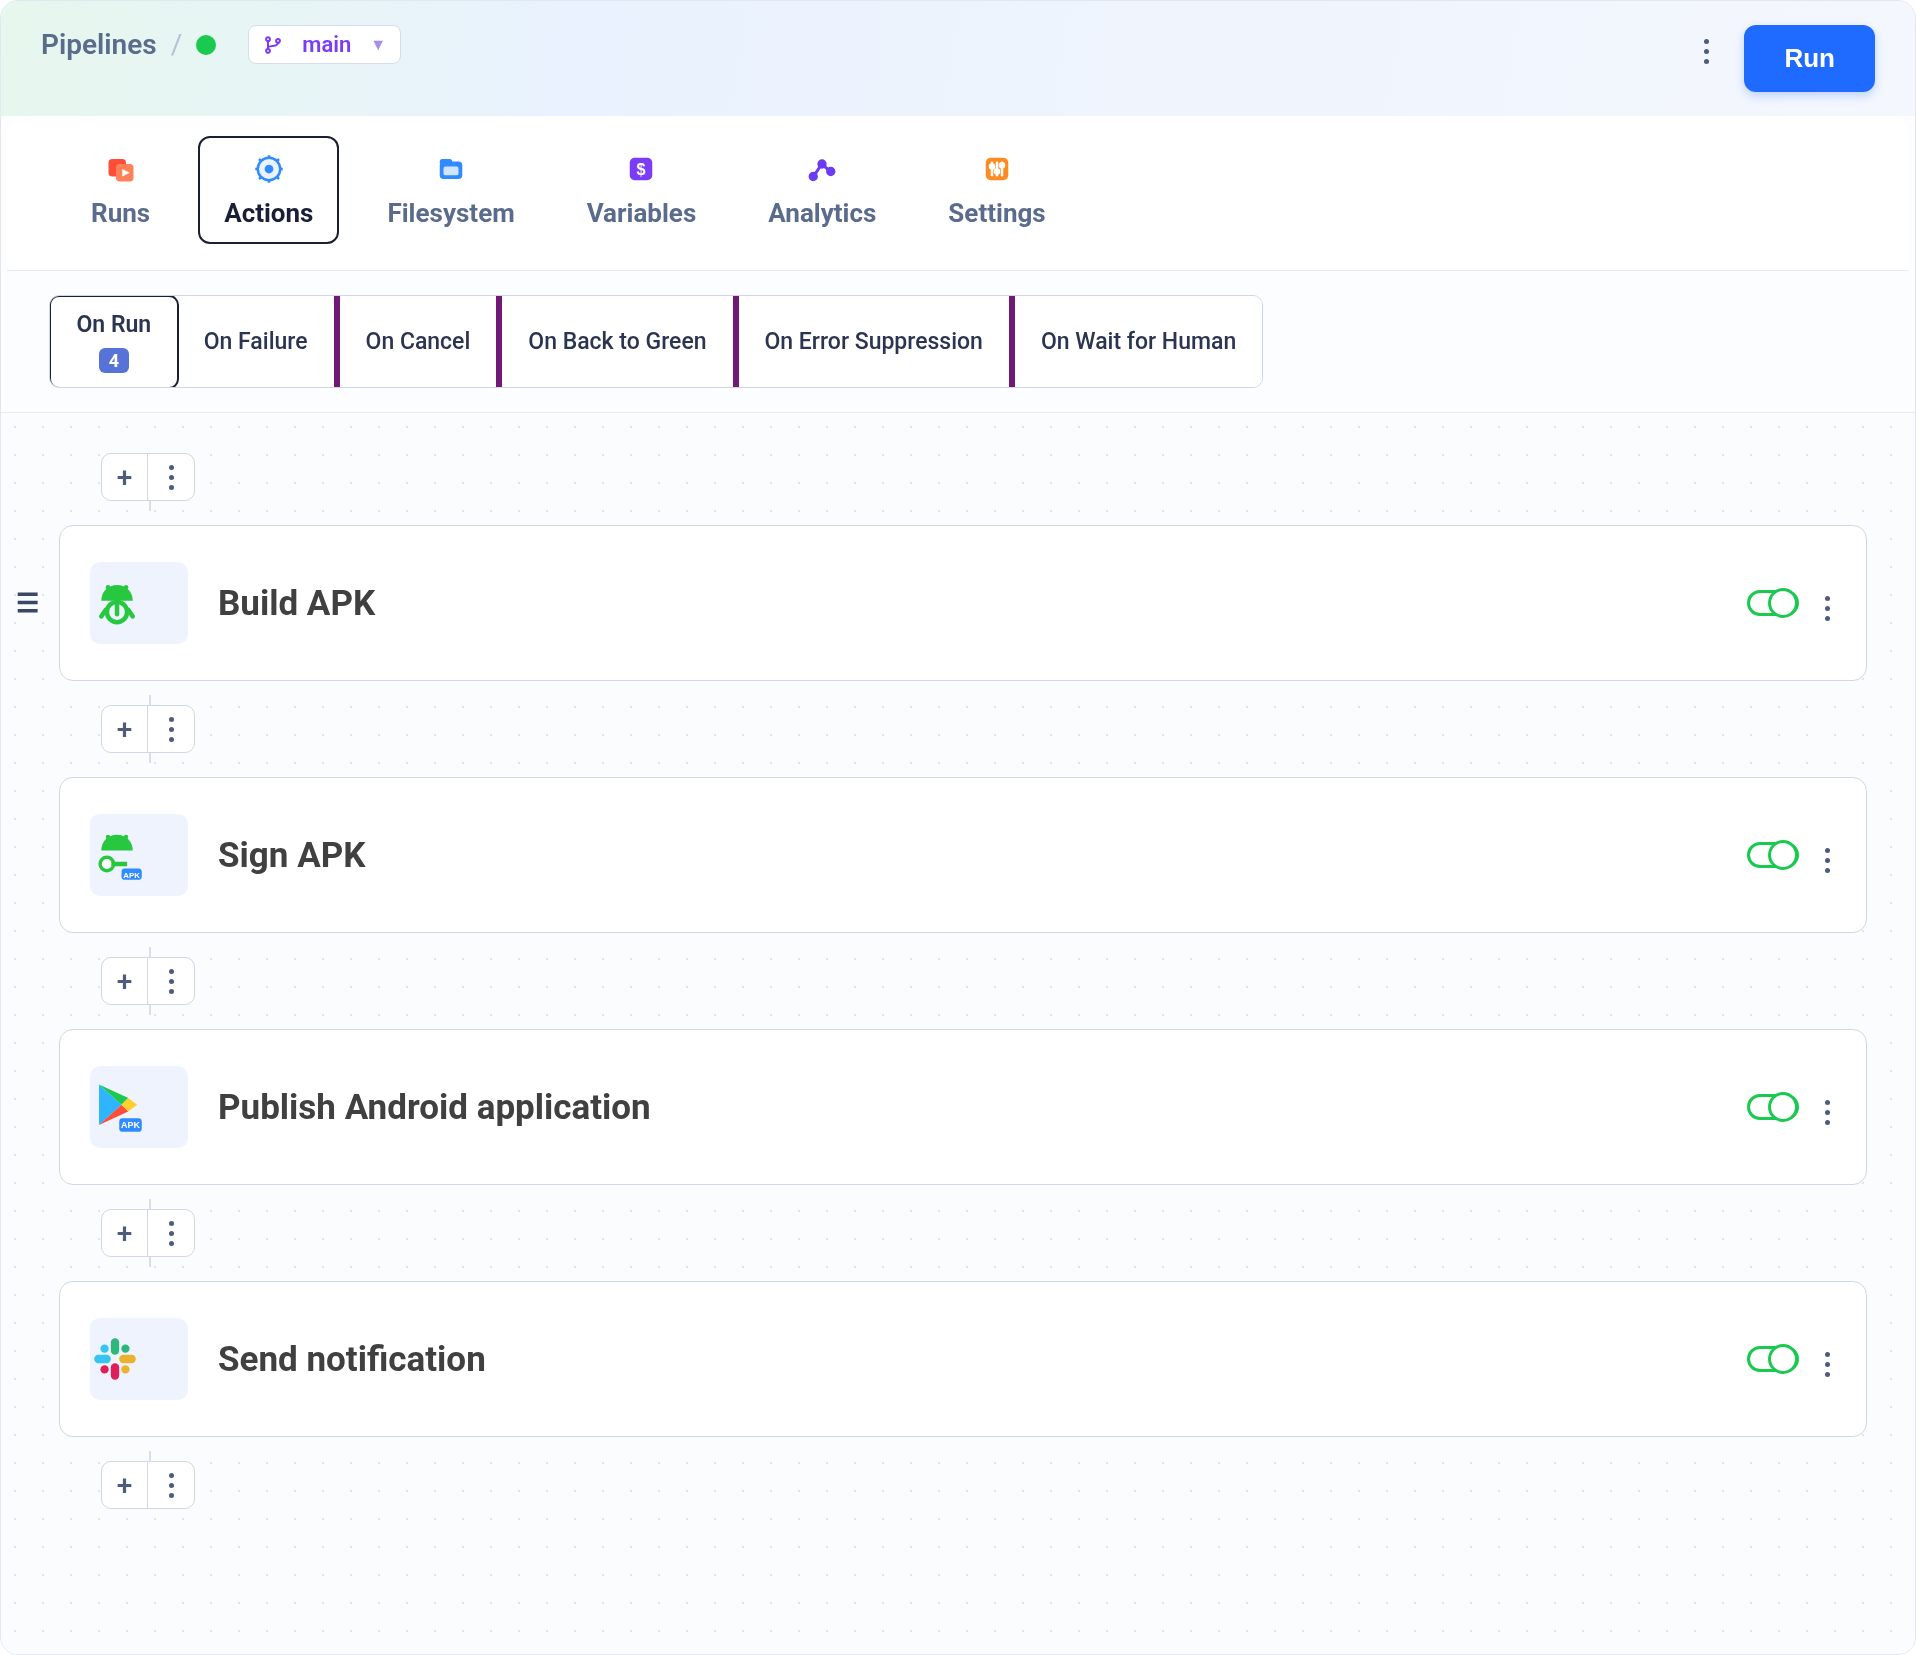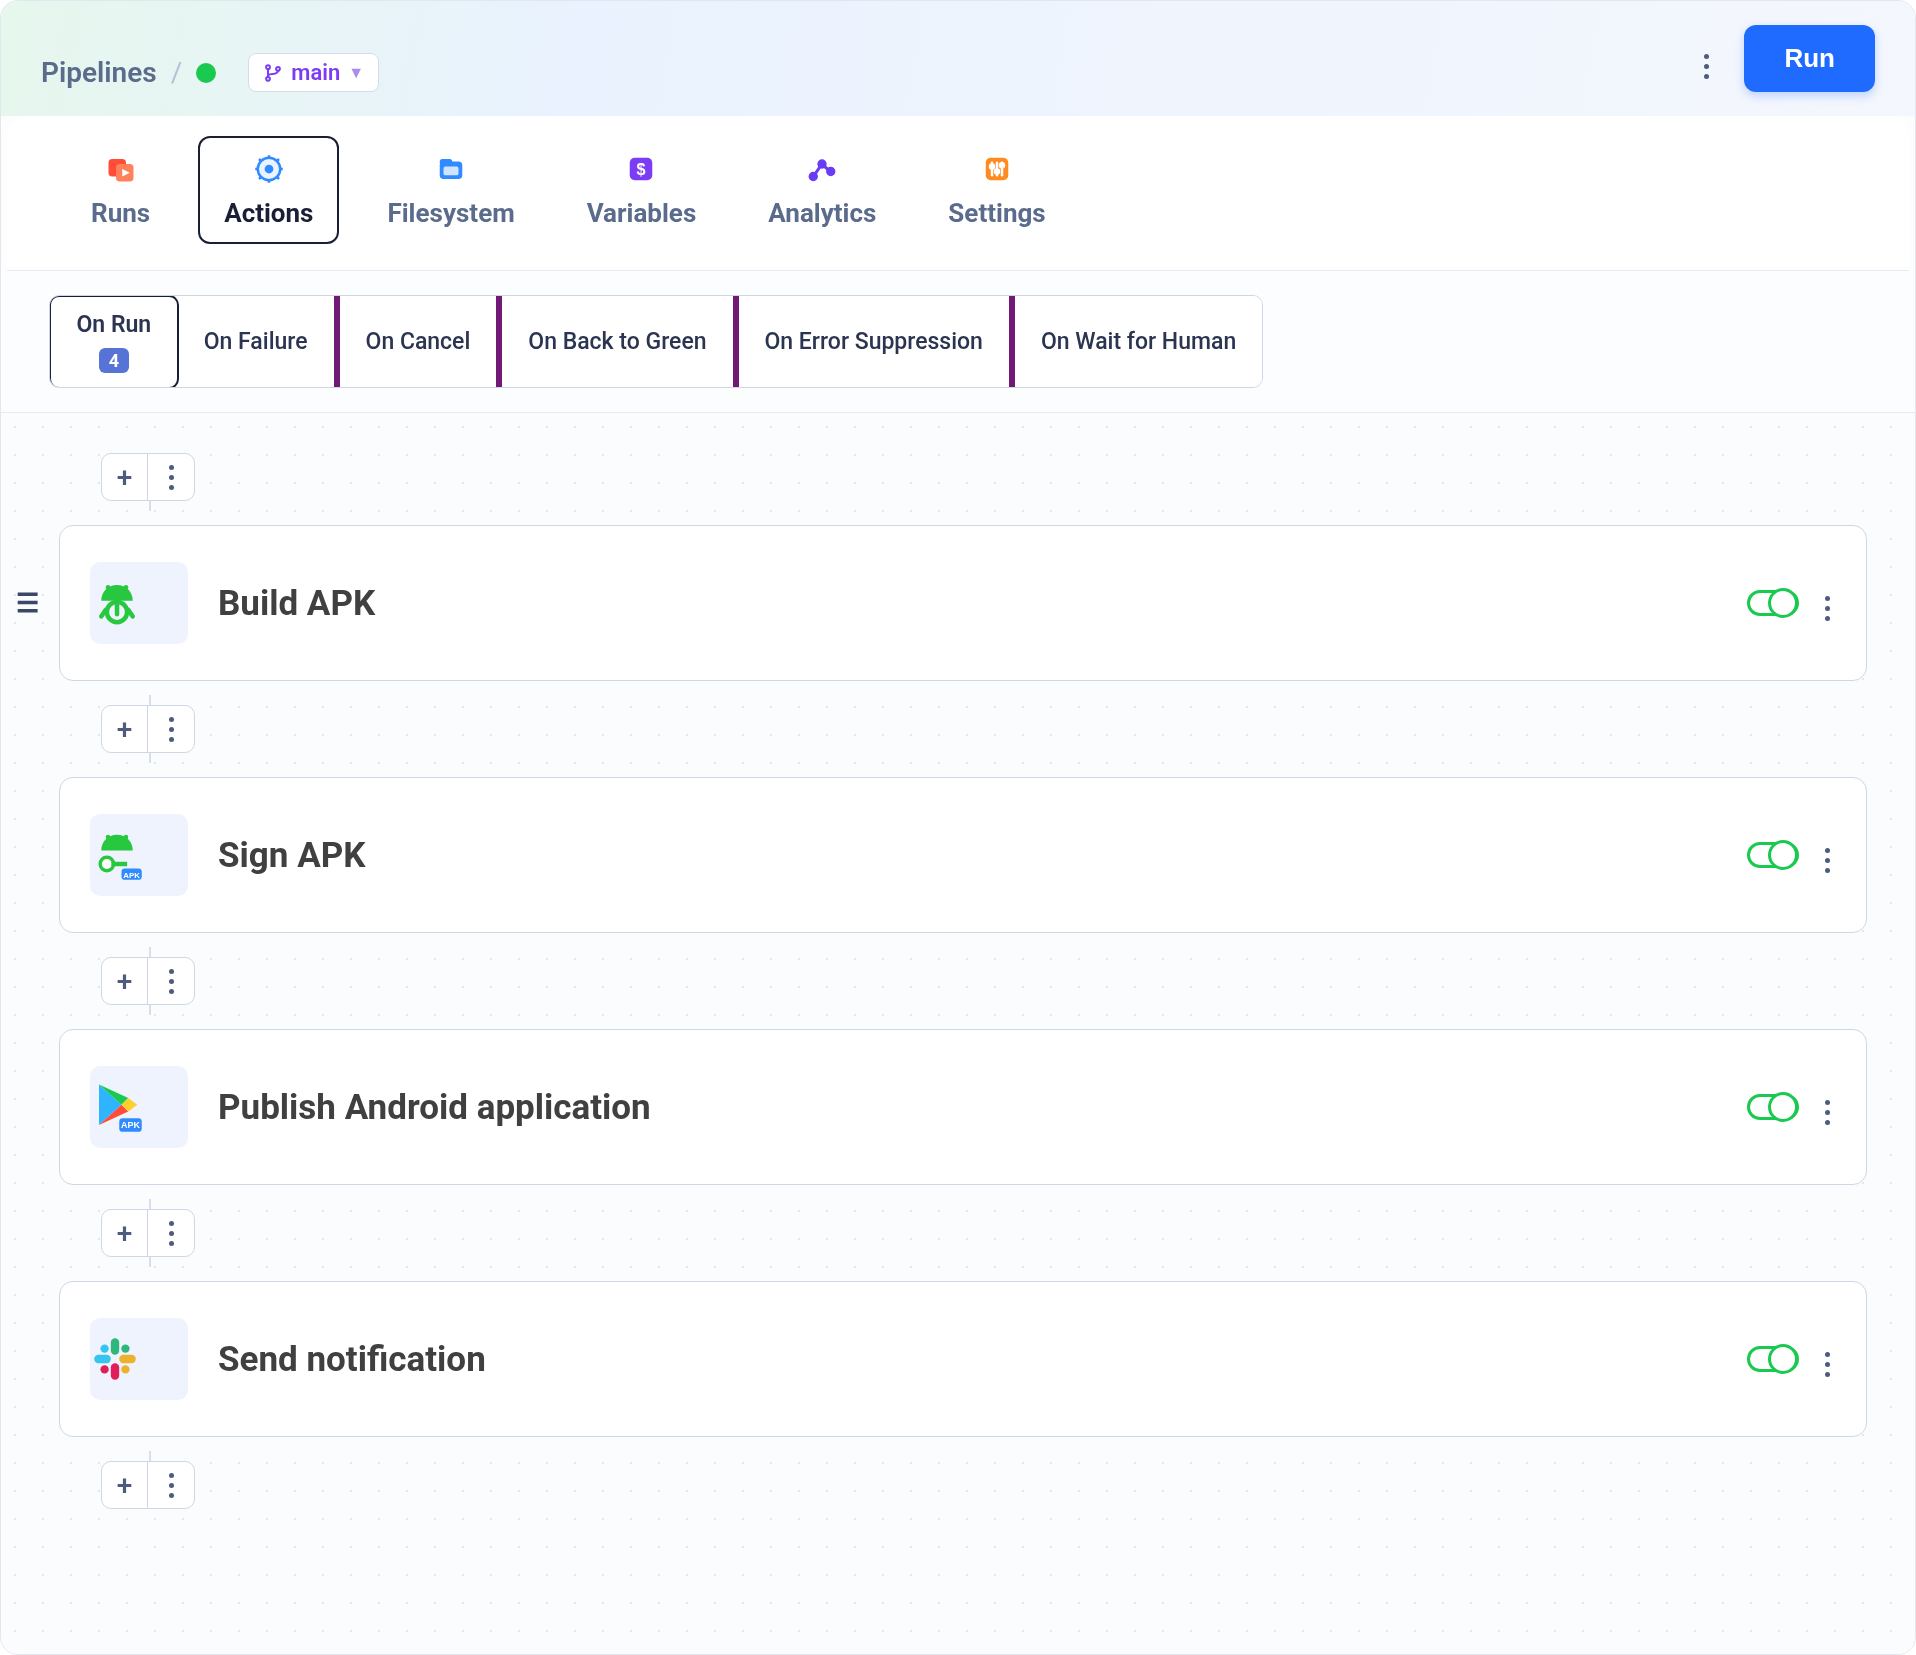--- a/index.html
+++ b/index.html
@@ -16,40 +16,40 @@
     background: #fdfdfe;
     border: 1px solid #e2e7ef;
     border-radius: 18px;
     overflow: hidden;
     display: flex;
     flex-direction: column;
   }
   
   .header {
     display: flex;
-    align-items: flex-end;
+    align-items: flex-start;
     padding: 24px 40px;
     background: linear-gradient(100deg, #e6f7ed 0%, #e9f2fe 30%, #eff4fd 60%, #f4f7fd 100%);
   }
   .breadcrumb {
     display: flex;
     align-items: center;
     gap: 14px;
     font-size: 28px;
     font-weight: 600;
   }
   .breadcrumb .bc-link { color: #5a6b8c; cursor: pointer; }
   .breadcrumb .bc-sep { color: #b7c0d4; font-weight: 400; }
   .status-dot {
     width: 20px; height: 20px; border-radius: 50%;
     background: #1ac94f; margin-right: 4px;
   }
   .pipeline-title { color: #1a1f36; }
   .branch-chip {
-    display: inline-flex; align-items: center; gap: 8px;
+    display: inline-flex; align-items: center; gap: 19px;
     border: 1px solid #d6dcec; border-radius: 8px;
     background: #fff; padding: 6px 14px; margin-left: 14px;
     font-size: 22px; font-weight: 600; color: #7a3cf5; cursor: pointer;
   }
   .branch-chip svg.branch { width: 20px; height: 20px; }
   .branch-chip .caret { color: #a88cf0; font-size: 16px; }
   .header-spacer { flex: 1; }
   .header-more {
     width: 52px; height: 52px; border-radius: 10px;
     display: flex; align-items: center; justify-content: center;

